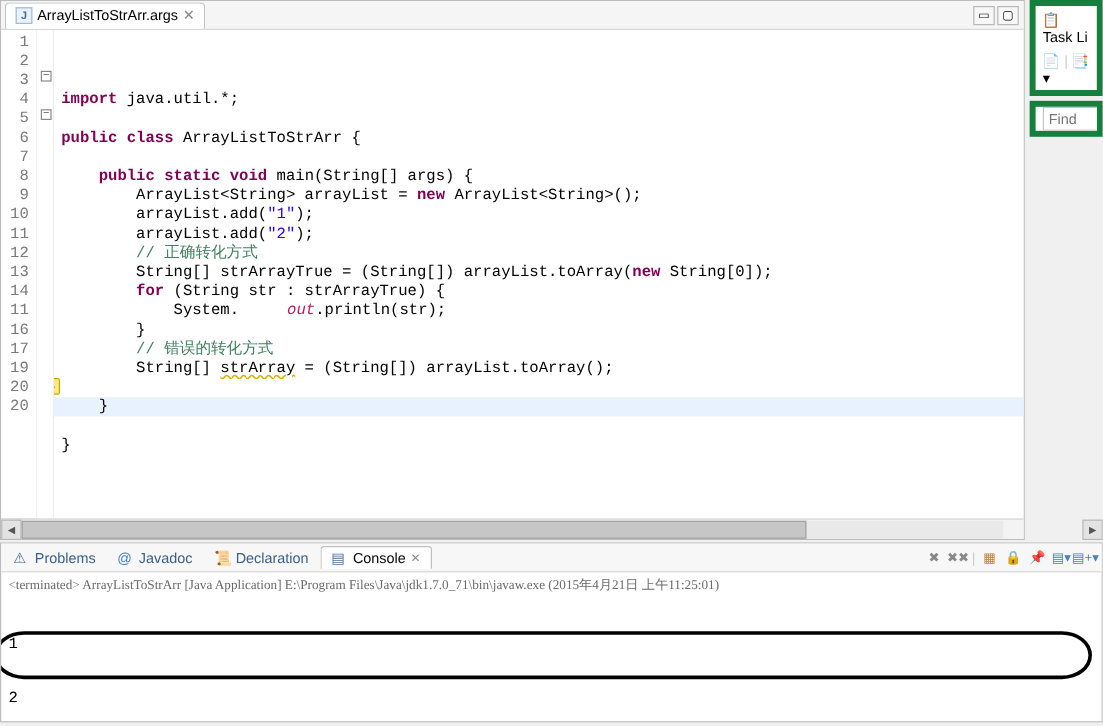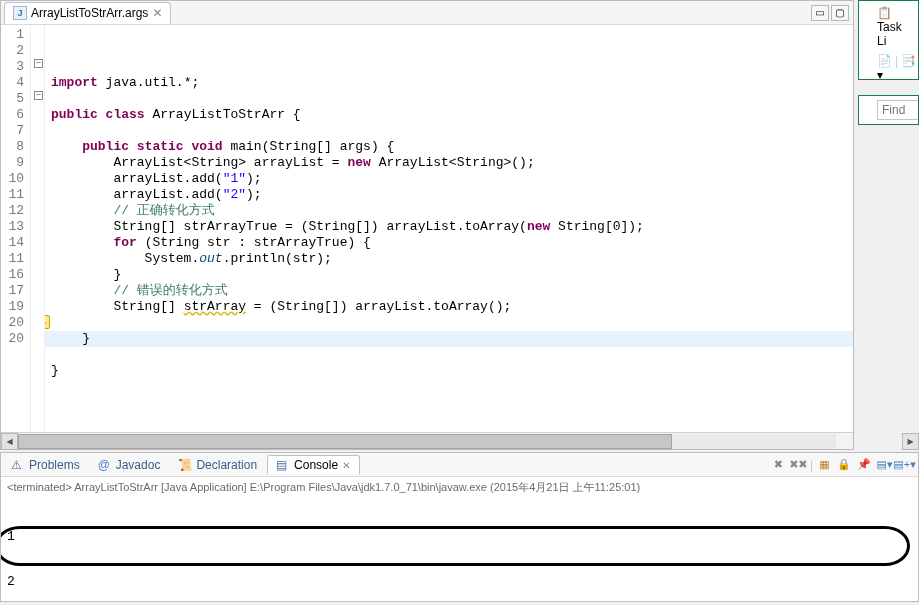--- a/index.html
+++ b/index.html
@@ -8,21 +8,21 @@
     font-size: 12px;
     background: #f0f0f0;
     width: 919px;
     height: 605px;
     overflow: hidden;
     position: relative;
   }
   .main-layout { display: flex; width: 100%; height: 450px; }
   .editor-pane { flex: 1; display: flex; flex-direction: column; background: #fff; border: 1px solid #bcbcbc; }
   .right-pane { width: 65px; display: flex; flex-direction: column; gap: 4px; padding-left: 4px; }
-  .side-panel { background: #fff; border: 1px solid #15803d; padding: 4px 18px; overflow: hidden; }
+  .side-panel { background: #fff; border: 5px solid #15803d; padding: 4px 6px; overflow: hidden; }
   .side-panel .panel-icon { display:inline-block; width:14px; height:14px; vertical-align:middle;}
   .editor-tabbar { display: flex; align-items: center; background: #f5f5f5; border-bottom: 1px solid #d8d8d8; height: 24px; }
   .editor-tab {
     display: flex; align-items: center; gap: 4px;
     background: #fff; border: 1px solid #c0c0c0; border-bottom: none;
     border-radius: 4px 4px 0 0; padding: 2px 8px; margin-left: 3px;
     height: 22px; font-size: 12px;
   }
   .tab-icon-java { width:14px; height:14px; display:inline-flex; align-items:center; justify-content:center; color:#3a6ea5; background:#eaf1fa; border:1px solid #9fb9da; font-size:9px; font-weight:bold;}
   .win-ctrl { margin-left:auto; display:flex; align-items:center; gap:2px; padding-right:4px;}
@@ -30,34 +30,34 @@
   .editor-body { flex:1; display:flex; overflow:hidden; font-family: Consolas,"Courier New",monospace; font-size:13px; line-height:16px;}
   .gutter { width:30px; text-align:right; color:#7a7a7a; background:#fff; padding:2px 6px 2px 0; border-right:1px solid #eee; user-select:none;}
   .fold-col { width:14px; background:#fff; border-right:1px solid #eee; position:relative;}
   .fold-marker { width:9px; height:9px; border:1px solid #888; background:#fff; text-align:center; line-height:7px; font-size:9px; color:#555; position:absolute; left:3px;}
   .code-area { flex:1; background:#fff; padding:2px 0 2px 6px; white-space:pre; overflow:auto; position:relative;}
   .code-area .hl-line { position:absolute; left:0; right:0; height:16px; background:#e8f2fe; z-index:0;}
   .code-content { position:relative; z-index:1;}
   .kw { color:#7f0055; font-weight:bold;}
   .str { color:#2a00ff;}
   .cmt { color:#3f7f5f;}
-  .fld { color:#0c4a6e; font-style:italic;}
+  .fld { color:#be185d; font-style:italic;margin-left:40px;}
   .warn { text-decoration: underline wavy #d8b400;}
   .scroll-h { height:17px; background:#f3f3f3; border-top:1px solid #d0d0d0; display:flex; align-items:center;}
   .scroll-track { flex:1; height:15px; background:#e9e9e9; position:relative; margin:0 17px;}
   .scroll-thumb { position:absolute; height:15px; background:#c6c6c6; border:1px solid #a2a2a2;}
   .scroll-btn { width:17px; height:17px; background:#e3e3e3; border:1px solid #b8b8b8; display:flex; align-items:center; justify-content:center; font-size:8px; color:#555;}
   .bottom-pane { height:150px; background:#fff; border:1px solid #bcbcbc; margin-top:2px; display:flex; flex-direction:column;}
   .bottom-tabs { display:flex; align-items:center; height:24px; border-bottom:1px solid #d8d8d8; background:#f7f7f7; padding:0 2px; gap:2px;}
   .btab { display:flex; align-items:center; gap:4px; padding:2px 8px; border-radius:3px 3px 0 0; color:#3a5f8a; font-size:12px;}
   .btab.active { background:#fff; border:1px solid #c0c0c0; border-bottom:none; color:#000;}
   .btab-icon { width:14px; height:14px; display:inline-block;}
   .bottom-toolbar { margin-left:auto; display:flex; align-items:center; gap:3px; padding-right:3px;}
   .tb-btn { width:17px; height:17px; display:flex; align-items:center; justify-content:center; font-size:11px; color:#606060;}
-  .term-info { padding:3px 6px; color:#6a6a6a; font-size:11px; font-family:Liberation Sans, sans-serif;}
+  .term-info { padding:3px 6px; color:#6a6a6a; font-size:11px; font-family:Liberation Serif, serif;}
   .console-out { flex:1; padding:1px 6px; font-family:Consolas,"Courier New",monospace; font-size:13px; line-height:15px; white-space:pre; overflow:hidden;}
   .hl-oval { position:absolute; border:3px solid #000; border-radius:50px/40px; pointer-events:none;}
   .find-box { border:1px solid #c4c4c4; padding:2px 4px; color:#888; font-size:12px; width:50px; background:#fff;}
   .warn-gutter { position:absolute; width:14px; height:14px; background:#ffe97f; border:1px solid #c0a800; border-radius:2px; font-size:10px; color:#886700; display:flex; align-items:center; justify-content:center; left:-15px;}
 </style>
 </head>
 <body>
 
 <div class="main-layout">
   <div class="editor-pane">
@@ -116,21 +116,21 @@
   <div class="right-pane">
     <div class="side-panel" style="height:80px;">
       <span class="panel-icon">📋</span>
       <span>Task Li</span>
       <div style="margin-top:6px; display:flex; gap:3px;">
         <span>📄▾</span>
         <span style="color:#ccc;">|</span>
         <span>📑</span>
       </div>
     </div>
-    <div class="side-panel" style="height:30px; display:flex; align-items:center;margin-top:11px;">
+    <div class="side-panel" style="height:30px; display:flex; align-items:center;">
       <input class="find-box" placeholder="Find" style="">
     </div>
   </div>
 </div>
 
 <div class="bottom-pane">
   <div class="bottom-tabs">
     <div class="btab">
       <span class="btab-icon">⚠</span>
       <span>Problems</span>

